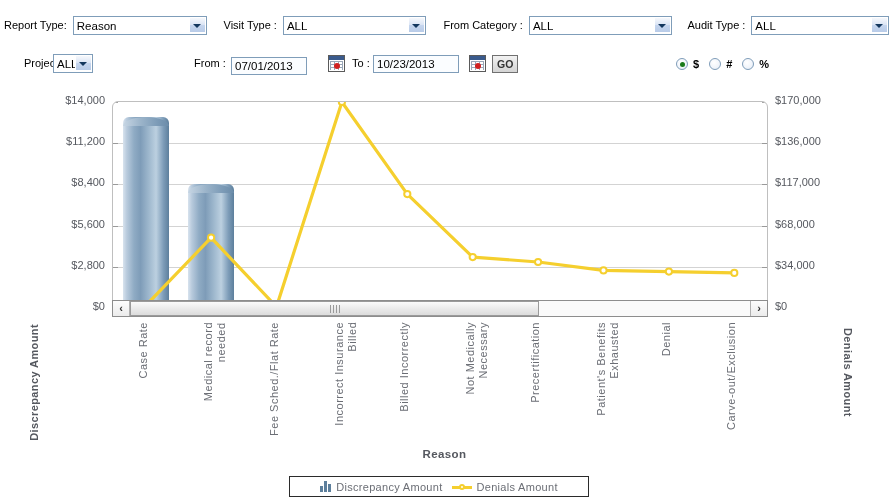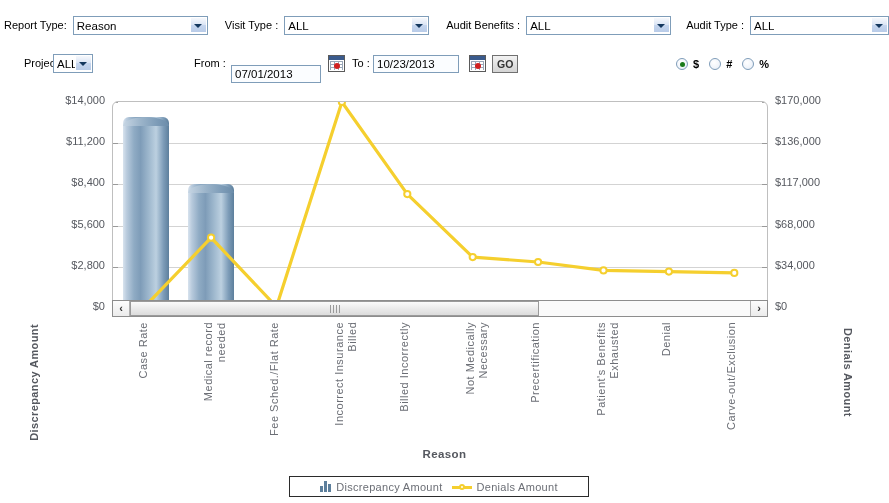--- a/index.html
+++ b/index.html
@@ -454,42 +454,42 @@
       <span class="sel-val">Reason</span>
       <span class="sel-arrow"></span>
     </span>
 
     <span class="fld-label" style="margin-left:17px;">Visit Type :</span>
     <span class="sel" style="width:146px; margin-left:6px;">
       <span class="sel-val">ALL</span>
       <span class="sel-arrow"></span>
     </span>
 
-    <span class="fld-label" style="margin-left:17px;">Audit Benefits :</span>
+    <span class="fld-label" style="margin-left:17px;">From Category :</span>
     <span class="sel" style="width:146px; margin-left:6px;">
       <span class="sel-val">ALL</span>
       <span class="sel-arrow"></span>
     </span>
 
     <span class="fld-label" style="margin-left:15px;">Audit Type :</span>
     <span class="sel" style="width:140px; margin-left:6px;">
       <span class="sel-val">ALL</span>
       <span class="sel-arrow"></span>
     </span>
   </div>
 
   <div class="row2">
     <span class="fld-label" style="position:absolute; left:4px; top:4px;margin-left:20px;">Project :</span>
     <span class="sel" style="position:absolute; left:53px; top:1px; width:40px;">
       <span class="sel-val">ALL</span>
       <span class="sel-arrow"></span>
     </span>
 
     <span class="fld-label" style="position:absolute; left:194px; top:4px;">From :</span>
-    <span class="txt" style="position:absolute; left:231px; top:12px; width:90px;">07/01/2013</span>
+    <span class="txt" style="position:absolute; left:231px; top:4px; width:76px;">07/01/2013</span>
     <span class="cal-btn" style="position:absolute; left:328px; top:2px;">
       <span class="cal-top"></span>
       <span class="cal-grid"></span>
       <span class="cal-dot"></span>
     </span>
 
     <span class="fld-label" style="position:absolute; left:352px; top:4px;">To :</span>
     <span class="txt" style="position:absolute; left:373px; top:2px; width:86px;">10/23/2013</span>
     <span class="cal-btn" style="position:absolute; left:469px; top:2px;">
       <span class="cal-top"></span>

